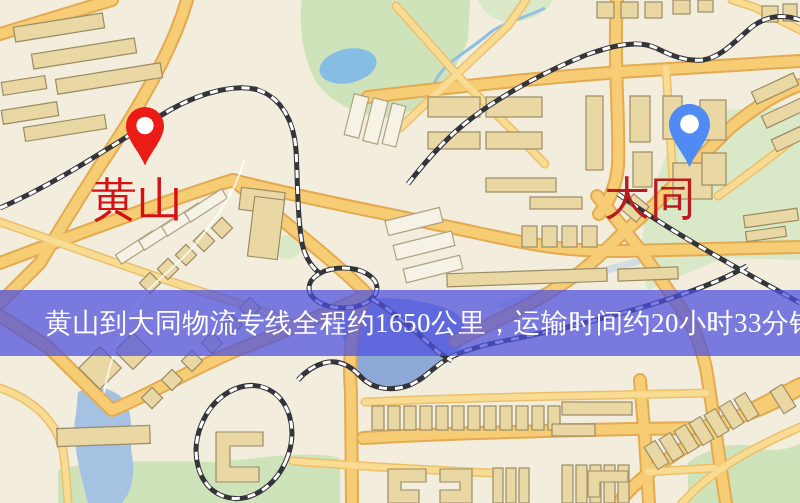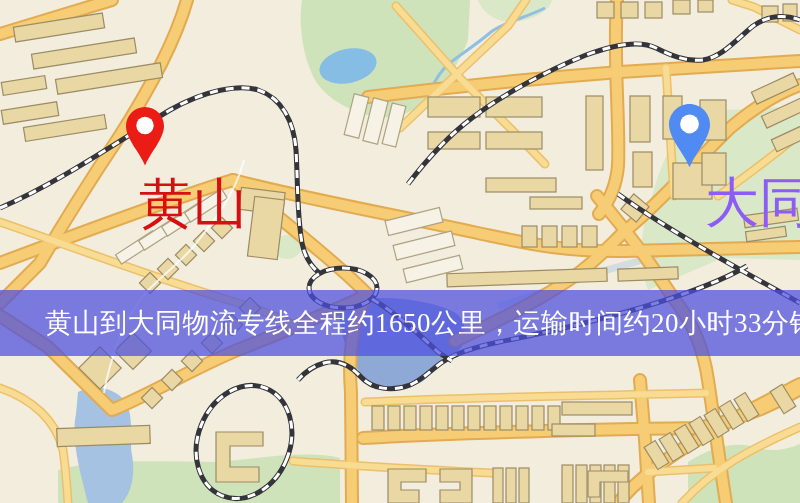--- a/index.html
+++ b/index.html
@@ -13,24 +13,24 @@
   .rfm{fill:none;stroke:#f8dc93;stroke-width:6;stroke-linecap:round;stroke-linejoin:round;}
   .rail-base{fill:none;stroke:#34343b;stroke-width:5;stroke-linecap:butt;}
   .rail-dash{fill:none;stroke:#ffffff;stroke-width:3;stroke-dasharray:8 8;}
   .b{fill:#e9d7a4;stroke:#9b8c66;stroke-width:1.2;}
   .w{fill:#f7f2e6;stroke:#ada283;stroke-width:1.2;}
   .park{fill:#cfe3ba;stroke:none;}
   .park2{fill:#d9e8c6;stroke:none;}
   .water{fill:#8fa9d6;stroke:none;}
   .water2{fill:#a5c2e2;stroke:none;}
   
-  .pin-label{position:absolute;font-size:54px;line-height:1;font-weight:normal;
-             white-space:nowrap;z-index:4;margin-left:48px;}
+  .pin-label{position:absolute;font-size:46px;line-height:1;font-weight:normal;
+             white-space:nowrap;z-index:4;}
   #origin-label{left:91px;top:177px;color:#d60f10;}
-  #destination-label{left:657px;top:176px;color:#8b5cf6;}
+  #destination-label{left:604px;top:176px;color:#b91c1c;}
   #banner{position:absolute;left:0;top:290px;width:800px;height:66px;
           background:rgba(77,80,222,0.73);z-index:6;overflow:hidden;}
   #banner-text{display:block;padding-left:45px;line-height:66px;font-size:27px;
                letter-spacing:0.5px;color:#ffffff;white-space:nowrap;}
 </style>
 </head>
 <body>
 
 <div id="stage">
 

